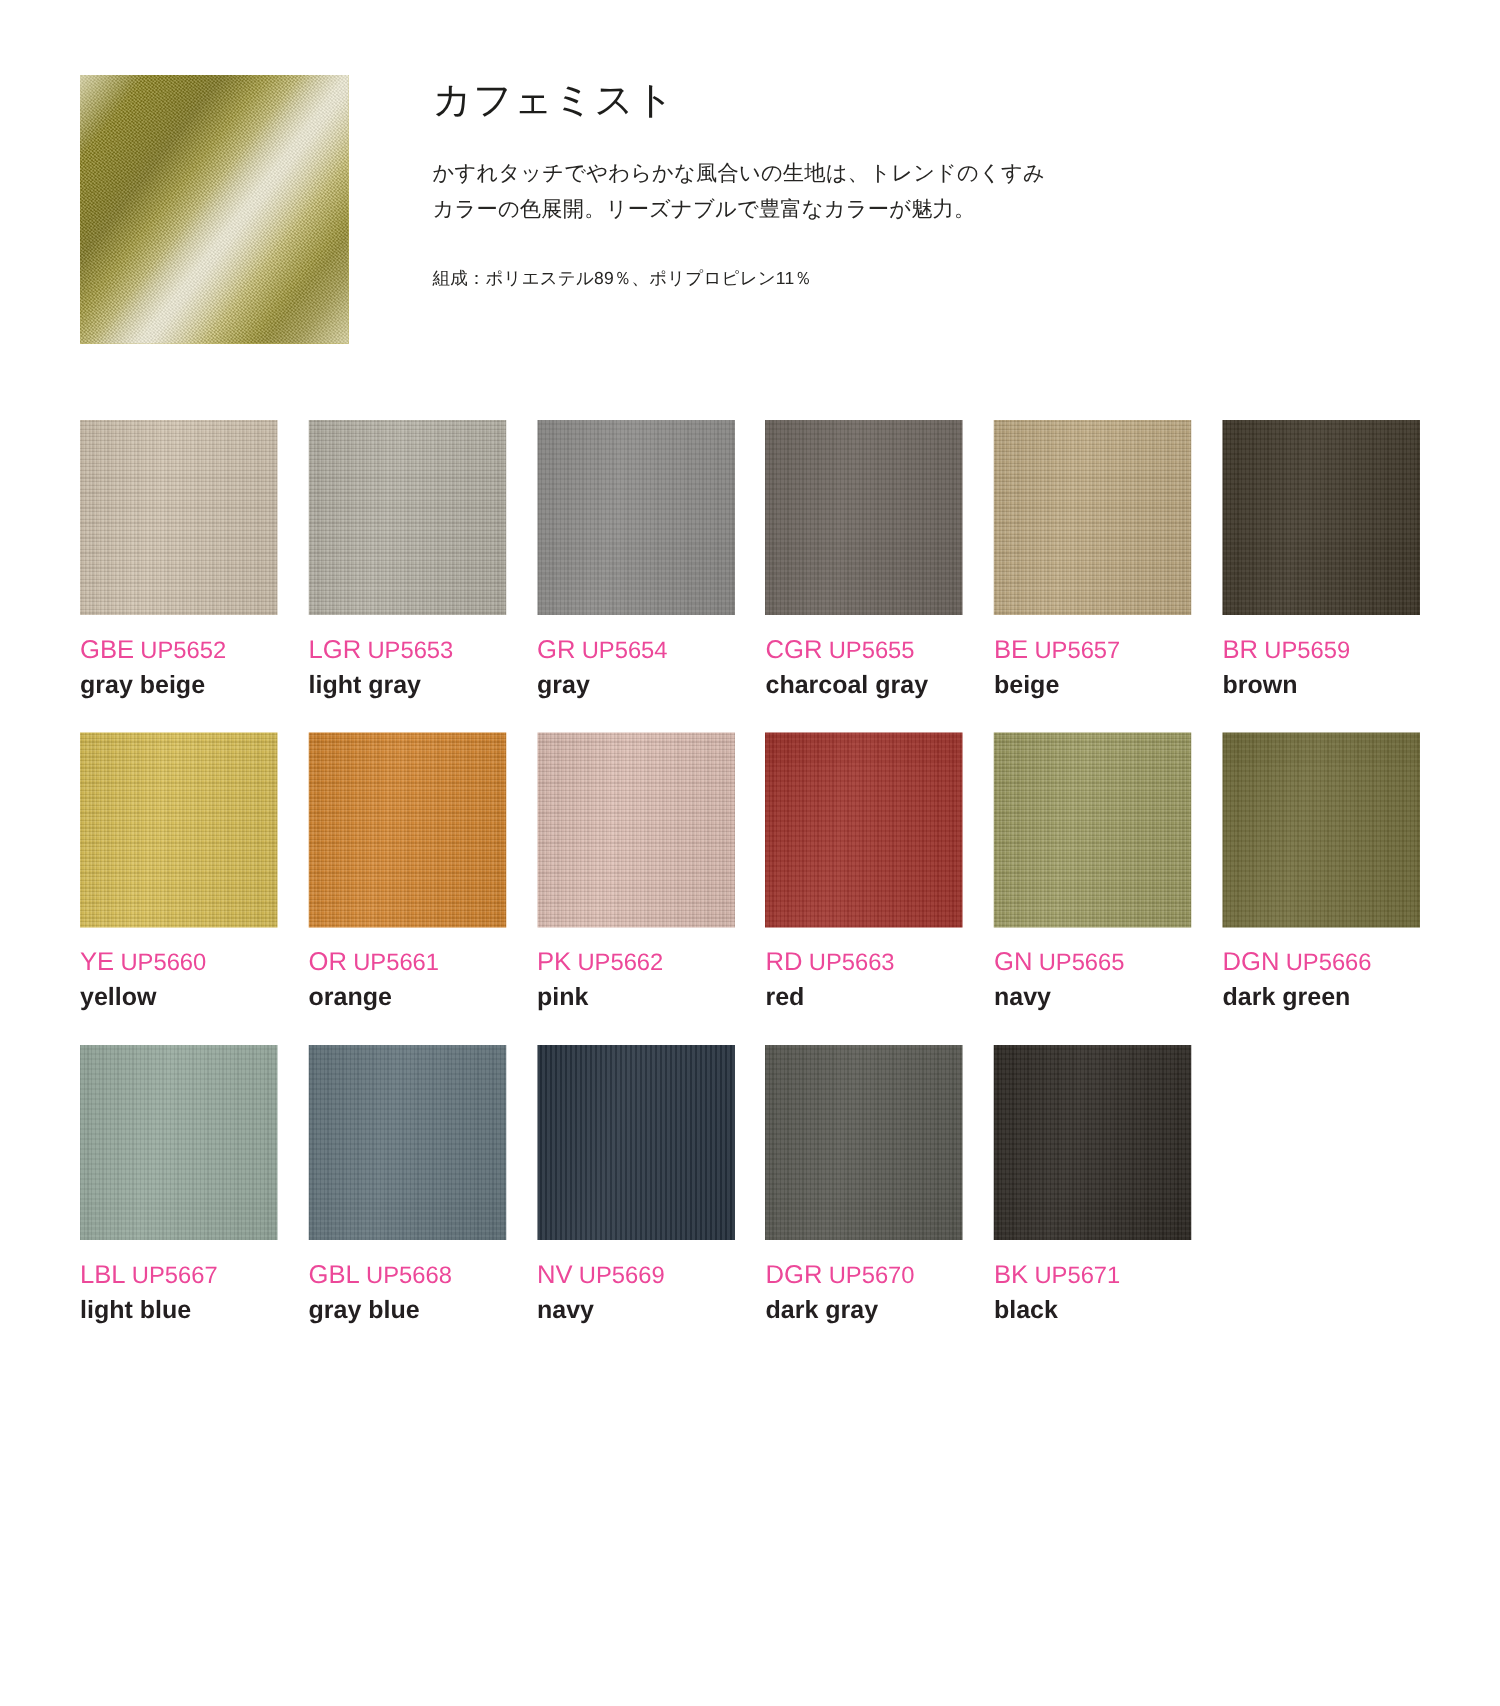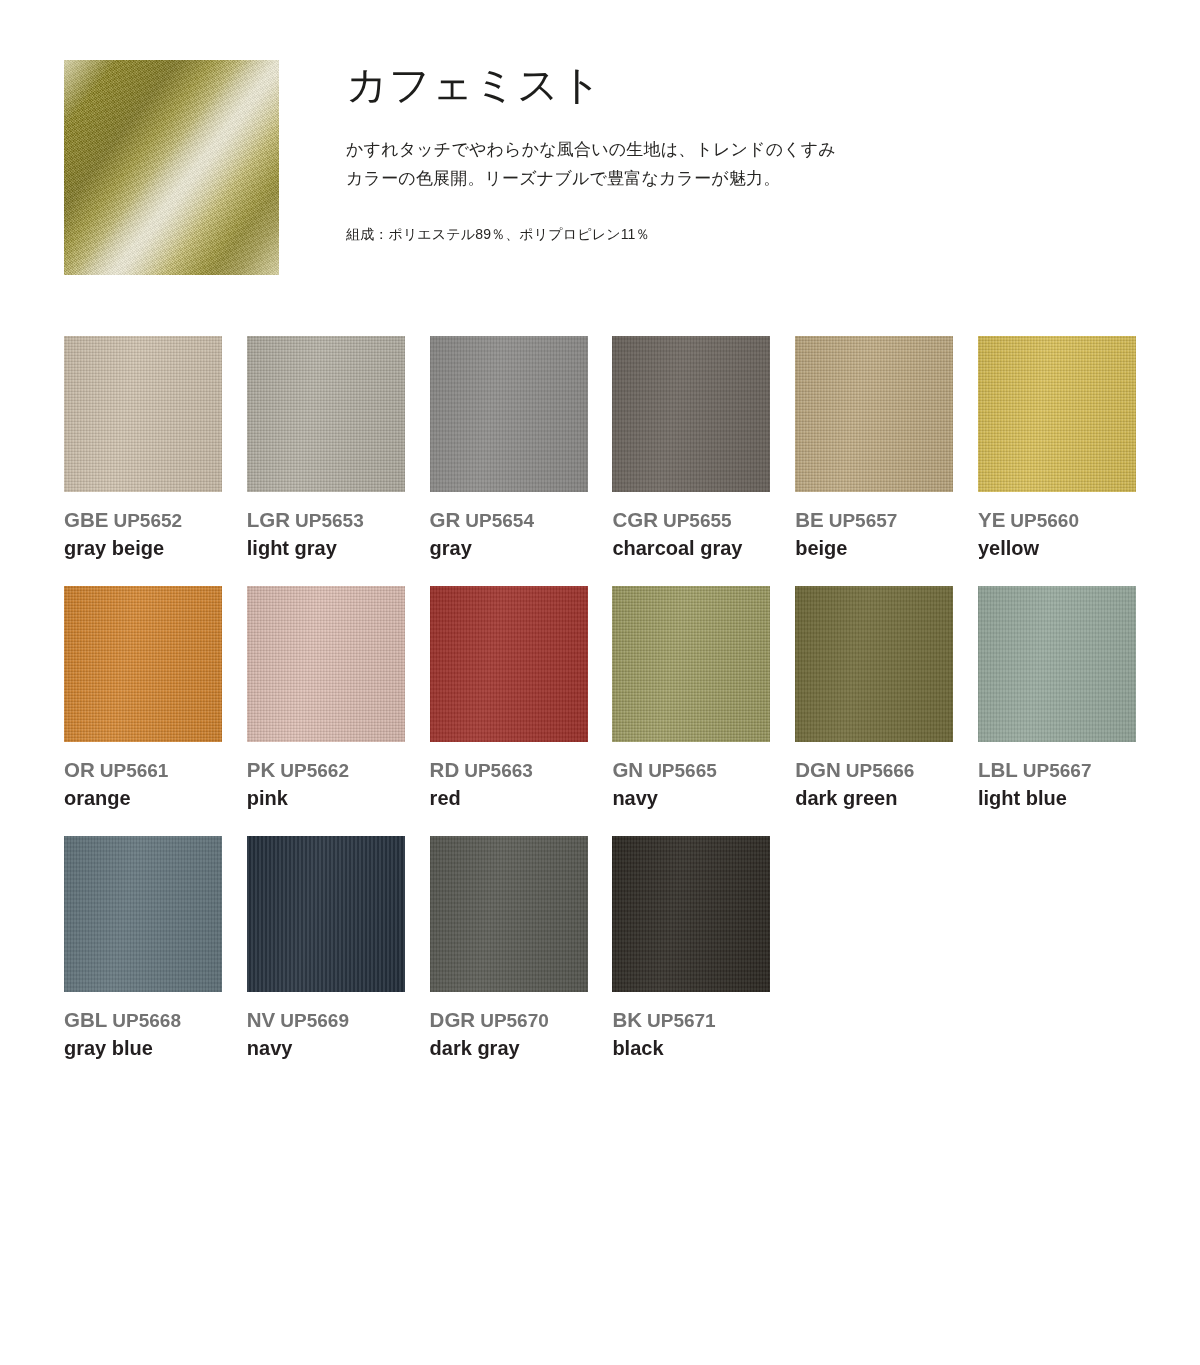--- a/index.html
+++ b/index.html
@@ -73,21 +73,21 @@
         rgba(0,0,0,.12) 82%, rgba(255,255,255,.35) 100%);
   }
 
   .header-text {
     position: absolute;
     left: 346px;
     top: 62px;
     width: 810px;
   }
   .product-title {
-    font-size: 41px;
+    font-size: 31px;
     line-height: 1.15;
     font-weight: 400;
     letter-spacing: .02em;
     margin: 0 0 26px 0;
     color: #1d1d1b;
   }
   .product-desc {
     font-size: 17px;
     line-height: 1.72;
     letter-spacing: .01em;
@@ -156,22 +156,21 @@
     position: absolute;
     left: 0;
     top: 170px;
     width: 190px;
   }
   .label-line1 {
     font-size: 20.5px;
     line-height: 1.32;
     letter-spacing: 0;
     white-space: nowrap;
-    color: #737373;
-    font-weight: bold;
+    color: #ec4899;
   }
   .label-code {
     font-size: 20.5px;
   }
   .label-num {
     font-size: 19px;
     margin-left: 5px;
   }
   .label-line2 {
     font-size: 20px;
@@ -248,20 +247,30 @@
       <div class="swatch-chip" style="background: rgb(189, 168, 127);">
         <div class="tex tex-weave"></div>
         <div class="tex tex-shade"></div>
       </div>
       <div class="swatch-label">
         <div class="label-line1"><span class="label-code">BE</span><span class="label-num">UP5657</span></div>
         <div class="label-line2">beige</div>
       </div>
     </div>
     <div class="swatch-cell">
+      <div class="swatch-chip" style="background: rgb(61, 53, 39);">
+        <div class="tex tex-slub"></div>
+        <div class="tex tex-shade"></div>
+      </div>
+      <div class="swatch-label">
+        <div class="label-line1"><span class="label-code">BR</span><span class="label-num">UP5659</span></div>
+        <div class="label-line2">brown</div>
+      </div>
+    </div>
+    <div class="swatch-cell">
       <div class="swatch-chip" style="background: rgb(216, 190, 82);">
         <div class="tex tex-weave"></div>
         <div class="tex tex-shade"></div>
       </div>
       <div class="swatch-label">
         <div class="label-line1"><span class="label-code">YE</span><span class="label-num">UP5660</span></div>
         <div class="label-line2">yellow</div>
       </div>
     </div>
     <div class="swatch-cell">

